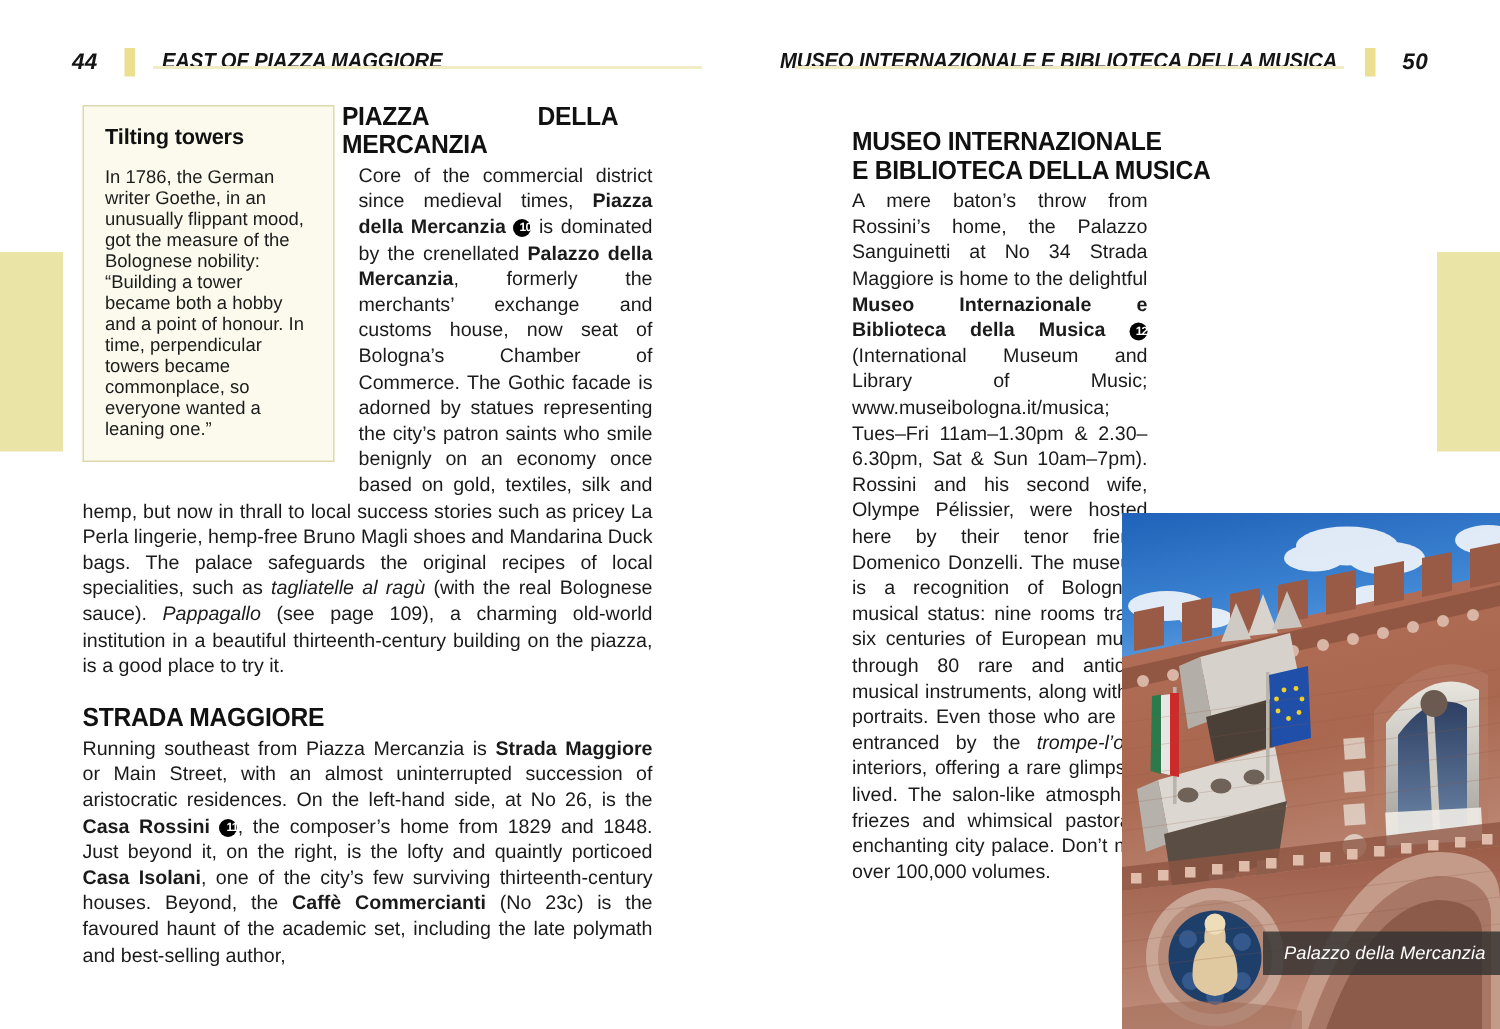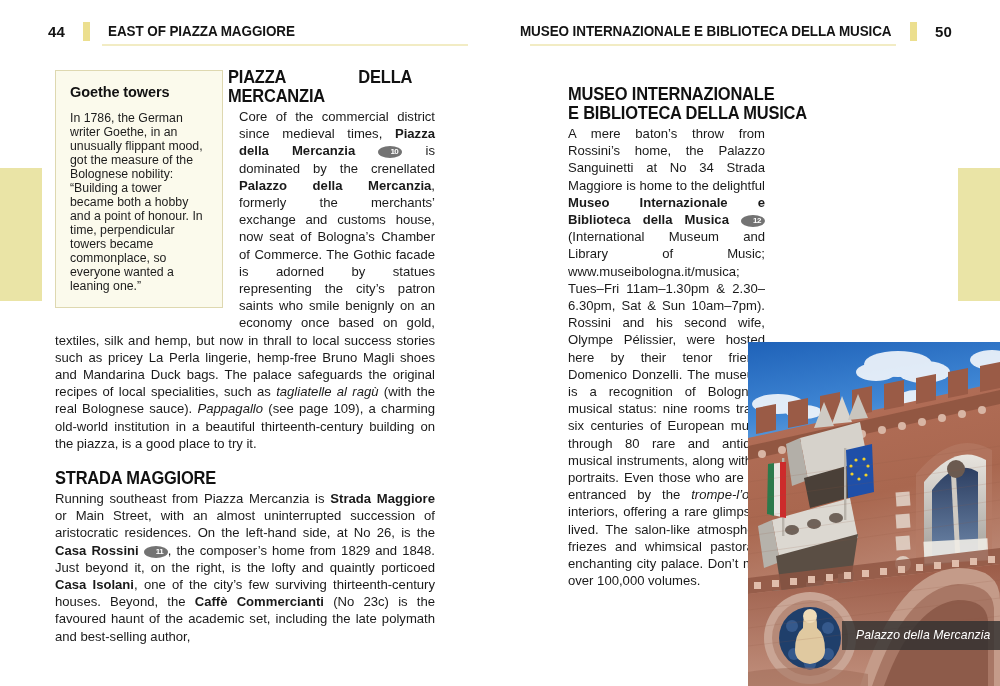--- a/index.html
+++ b/index.html
@@ -31,26 +31,27 @@
   .page {
     position: absolute;
     left: 0; top: 0;
     width: 1000px;
     height: 686px;
   }
 
   
   .runhead {
     position: absolute;
-    top: 18px;
+    top: 28px;
     height: 26px;
     display: flex;
     align-items: center;
     font-weight: bold;
     letter-spacing: .2px;
+    font-style: italic;
   }
   .runhead.verso { left: 48px; width: 420px; }
   .runhead.recto { right: 48px; width: 420px; justify-content: flex-end; }
 
   .folio {
     font-size: 15px;
     font-weight: bold;
     color: #141414;
     font-family: "Liberation Sans", sans-serif;
   }
@@ -113,29 +114,28 @@
   b, strong { font-weight: bold; }
   i, em { }
 
   
   .marker {
     display: inline-block;
     width: 12px;
     height: 12px;
     line-height: 12px;
     border-radius: 50%;
-    background: #737373;
+    background: #000000;
     color: #ffffff;
     font-size: 8px;
     font-weight: bold;
-    text-align: left;
+    text-align: right;
     vertical-align: 1px;
     font-family: "Liberation Sans", sans-serif;
     letter-spacing: -0.5px;
-    padding-left: 12px;
   }
 
   
   .tipbox {
     float: left;
     width: 168px;
     margin: 2px 16px 8px 0;
     background: #fbfaec;
     border: 1px solid #ded8b0;
     padding: 13px 14px 14px 14px;
@@ -212,21 +212,21 @@
   <div class="runhead recto">
     <span class="runhead-title">MUSEO INTERNAZIONALE E BIBLIOTECA DELLA MUSICA</span>
     <span class="folio-rule"></span>
     <span class="folio">50</span>
   </div>
   <div class="head-rule recto"></div>
 
   <div class="col left">
 
     <div class="tipbox">
-      <h3>Goethe towers</h3>
+      <h3>Tilting towers</h3>
       <p>In 1786, the German writer Goethe, in an unusually flippant mood, got the measure of the Bolognese nobility: “Building a tower became both a hobby and a point of honour. In time, perpendicular towers became commonplace, so everyone wanted a leaning one.”</p>
     </div>
 
     <h2 class="sec"><span>PIAZZA DELLA MERCANZIA</span></h2>
 
     <p class="lead"><span>Core of the commercial district since medieval times, </span><b>Piazza della Mercanzia</b>&nbsp;<span class="marker">10</span><span> is dominated by the crenellated </span><b>Palazzo della Mercanzia</b><span>, formerly the merchants’ exchange and customs house, now seat of Bologna’s Chamber of Commerce. The Gothic facade is adorned by statues representing the city’s patron saints who smile benignly on an economy once based on gold, textiles, silk and hemp, but now in thrall to local success stories such as pricey La Perla lingerie, hemp-free Bruno Magli shoes and Mandarina Duck bags. The palace safeguards the original recipes of local specialities, such as </span><i>tagliatelle al ragù</i><span> (with the real Bolognese sauce). </span><i>Pappagallo</i><span> (see page 109), a charming old-world institution in a beautiful thirteenth-century building on the piazza, is a good place to try it.</span></p>
 
     <h2 class="sec spaced"><span>STRADA MAGGIORE</span></h2>
 
     <p><span>Running southeast from Piazza Mercanzia is </span><b>Strada Maggiore</b><span> or Main Street, with an almost uninterrupted succession of aristocratic residences. On the left-hand side, at No 26, is the </span><b>Casa Rossini</b>&nbsp;<span class="marker">11</span><span>, the composer’s home from 1829 and 1848. Just beyond it, on the right, is the lofty and quaintly porticoed </span><b>Casa Isolani</b><span>, one of the city’s few surviving thirteenth-century houses. Beyond, the </span><b>Caffè Commercianti</b><span> (No 23c) is the favoured haunt of the academic set, including the late polymath and best-selling author,</span></p>

